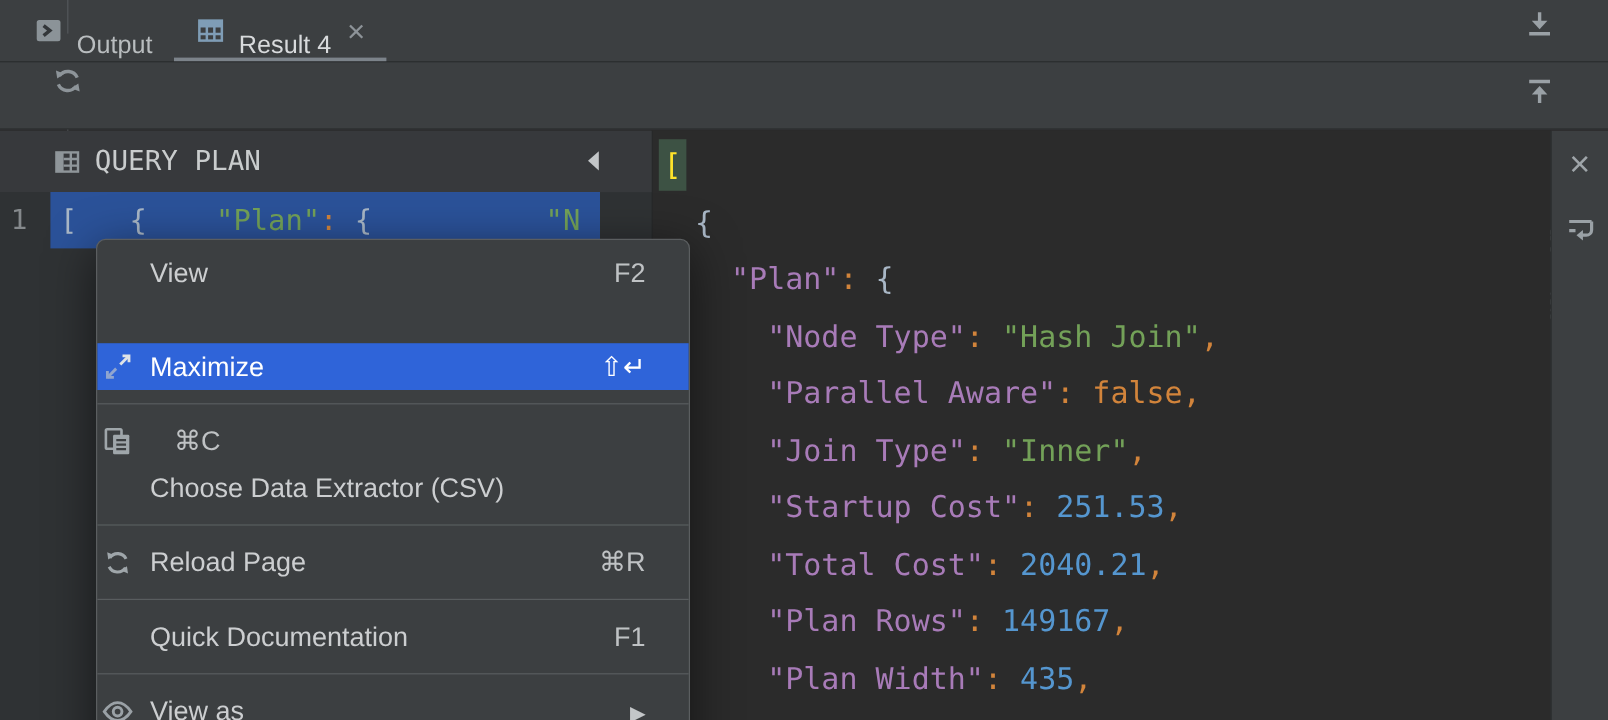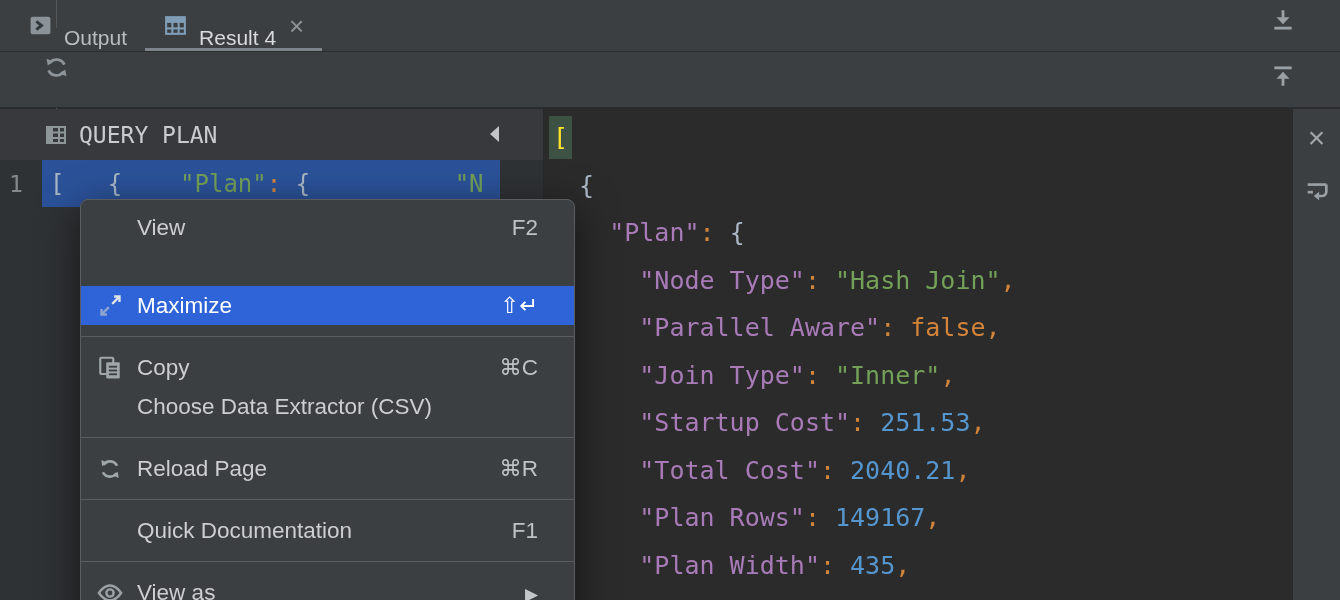--- a/index.html
+++ b/index.html
@@ -46,21 +46,21 @@
     padding:5px 0 0 5px; font-family:"DejaVu Sans Mono",monospace; font-size:25px;
     line-height:47.5px; white-space:pre; overflow:hidden; }
   .bm { background:#3d5244; color:#ffe32b !important; padding:7px 4px; }
   .right-strip { width:48px; background:#3c3f41; border-left:1px solid #26282a;
     display:flex; flex-direction:column; align-items:center; padding-top:14px; gap:24px; flex:none; }
   .strip-close { font-size:30px; color:#9fa5a9; line-height:1; }
   
   .context-menu { position:absolute; left:80px; top:199px; width:495px; height:520px;
     background:#3c3f41; border:1px solid #5b5e60; border-radius:8px;
     box-shadow:0 10px 40px rgba(0,0,0,.55); padding-top:8px; overflow:hidden; }
-  .menu-item { height:39px; display:flex; align-items:center; padding:0 36px 0 14px;
+  .menu-item { height:39px; display:flex; align-items:center; padding:0 36px 0 2px;
     font-size:22.5px; color:#ccced0; }
   .menu-item.selected { background:#2f64d9; color:#ffffff; }
   .mi-icon { width:30px; height:30px; margin-right:12px; display:flex; align-items:center; justify-content:center; flex:none; }
   .mi-label { flex:1; white-space:nowrap; }
   .mi-shortcut { color:#bfc2c4; margin-left:20px; }
   .menu-item.selected .mi-shortcut { color:#ffffff; }
   .mi-sub { color:#c3c6c8; font-size:17px; }
   .menu-sep { height:1px; background:#595d5f; margin:11px 0; }
   svg { display:block; }
 </style>
@@ -304,21 +304,20 @@
             <svg viewBox="0 0 24 24" width="26" height="26">
               <rect x="3" y="2.5" width="12" height="15" rx="1" fill="none" stroke="#9fa6aa" stroke-width="2"></rect>
               <rect x="8.5" y="6.8" width="12.5" height="15" rx="1" fill="#9fa6aa"></rect>
               <g stroke="#3c3f41" stroke-width="1.7">
                 <line x1="11" y1="10.8" x2="18.5" y2="10.8"></line>
                 <line x1="11" y1="14.3" x2="18.5" y2="14.3"></line>
                 <line x1="11" y1="17.8" x2="18.5" y2="17.8"></line>
               </g>
             </svg>
           </span>
-          <span class="mi-label">Copy</span>
           <span class="mi-shortcut">⌘C</span>
         </div>
         <div class="menu-item">
           <span class="mi-icon"></span>
           <span class="mi-label">Choose Data Extractor (CSV)</span>
         </div>
         <div class="menu-sep"></div>
         <div class="menu-item">
           <span class="mi-icon">
             <svg viewBox="0 0 24 24" width="26" height="26">

